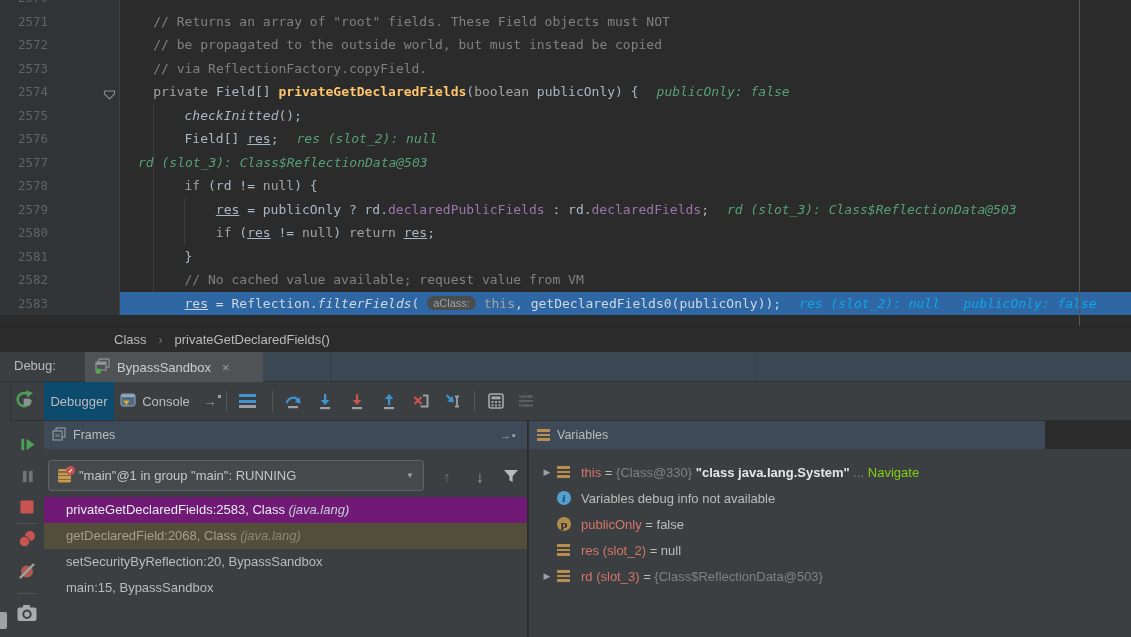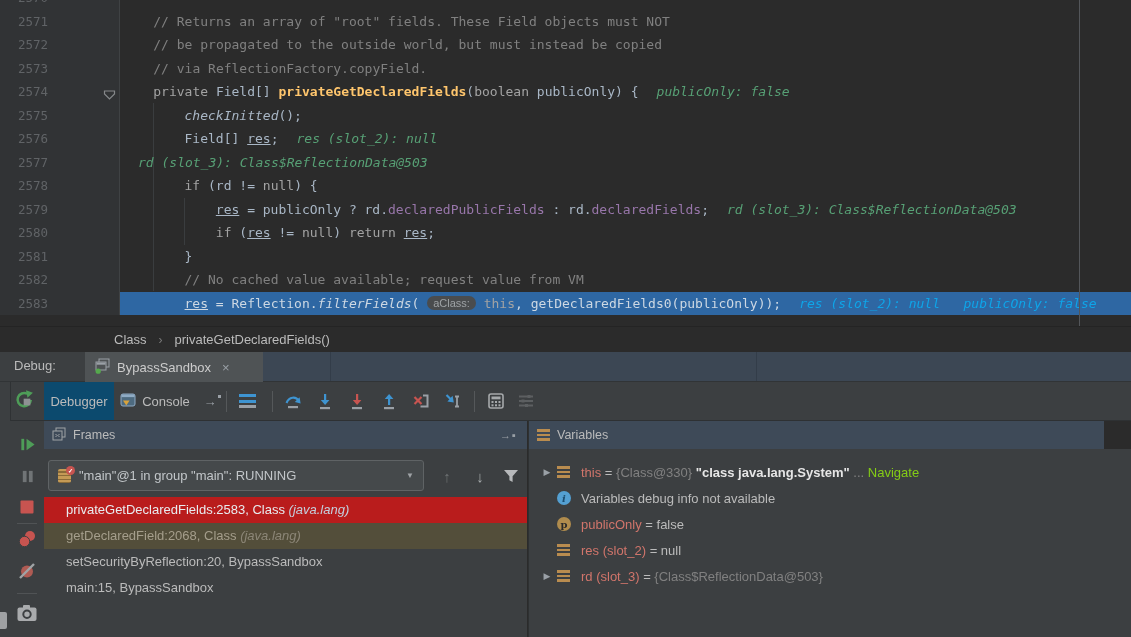--- a/index.html
+++ b/index.html
@@ -75,21 +75,21 @@
            border:1px solid #5F6365; border-radius:3px; display:flex; align-items:center; gap:8px;
            padding:0 9px; font-size:13px; color:#C2C6C9; }
   .combo .caret { margin-left:auto; font-size:8px; color:#9EA2A5; }
   .list-tool { position:absolute; top:16px; width:22px; height:22px; display:flex; align-items:center; justify-content:center; }
   .arrow-glyph { font-size:15px; }
   .dim { color:#6E7173; } .lit { color:#A7ABAD; }
 
   .frame-list { position:absolute; left:0; top:48px; right:0; }
   .frame-row { height:26px; line-height:26px; padding-left:22px; font-size:13px; color:#BBBBBB; white-space:nowrap; }
   .frame-row .pkg { font-style:italic; color:#8F8F8F; }
-  .frame-row.selected { background:#b91c1c; color:#E8EBEF; }
+  .frame-row.selected { background:#701a75; color:#E8EBEF; }
   .frame-row.selected .pkg { color:#C3CEDC; }
   .frame-row.alt { background:#534E3A; color:#A59E8C; }
   .frame-row.alt .pkg { color:#8C8677; }
 
   .var-list { position:absolute; left:0; top:10px; right:0; }
   .var-row { height:26px; display:flex; align-items:center; font-size:13px; color:#BBBBBB; white-space:pre; }
   .var-arrow { width:20px; margin-left:8px; font-size:9px; color:#9AA0A6; text-align:center; flex:none; }
   .var-icon-slot { width:24px; flex:none; display:flex; align-items:center; }
   .vname { color:#D1756B; } .vval { color:#BBBBBB; } .vref { color:#808080;text-align:right; }
   .vstr { color:#E6E6E6; font-weight:bold; } .vdim { color:#808080; } .vlink { color:#84cc16; }
@@ -425,21 +425,21 @@
       </svg>
     </div>
     <div class="frame-list">
         <div class="frame-row selected"><span>privateGetDeclaredFields:2583, Class </span><span class="pkg">(java.lang)</span></div>
         <div class="frame-row alt"><span>getDeclaredField:2068, Class </span><span class="pkg">(java.lang)</span></div>
         <div class="frame-row"><span>setSecurityByReflection:20, BypassSandbox</span></div>
         <div class="frame-row"><span>main:15, BypassSandbox</span></div>
       </div>
   </div>
 
-  <div class="panel-header" style="left:528px; width:576px; border-left:1px solid #2E3132;">
+  <div class="panel-header" style="left:528px; width:517px; border-left:1px solid #2E3132;">
     <span class="bars-icon"></span>
     <span>Variables</span>
   </div>
   <div class="vars-panel-body">
     <div class="var-list">
         <div class="var-row"><span class="var-arrow">▶</span><span class="var-icon-slot"><span class="bars-icon"></span></span><span class="vname">this</span><span class="vval"> = </span><span class="vref">{Class@330} </span><span class="vstr">"class java.lang.System"</span><span class="vdim"> ... </span><span class="vlink">Navigate</span></div>
         <div class="var-row"><span class="var-arrow"></span><span class="var-icon-slot"><span class="info-icon">i</span></span><span>Variables debug info not available</span></div>
         <div class="var-row"><span class="var-arrow"></span><span class="var-icon-slot"><span class="param-icon">p</span></span><span class="vname">publicOnly</span><span class="vval"> = </span><span class="vval">false</span></div>
         <div class="var-row"><span class="var-arrow"></span><span class="var-icon-slot"><span class="bars-icon"></span></span><span class="vname">res (slot_2)</span><span class="vval"> = </span><span class="vval">null</span></div>
         <div class="var-row"><span class="var-arrow">▶</span><span class="var-icon-slot"><span class="bars-icon"></span></span><span class="vname">rd (slot_3)</span><span class="vval"> = </span><span class="vref">{Class$ReflectionData@503}</span></div>

